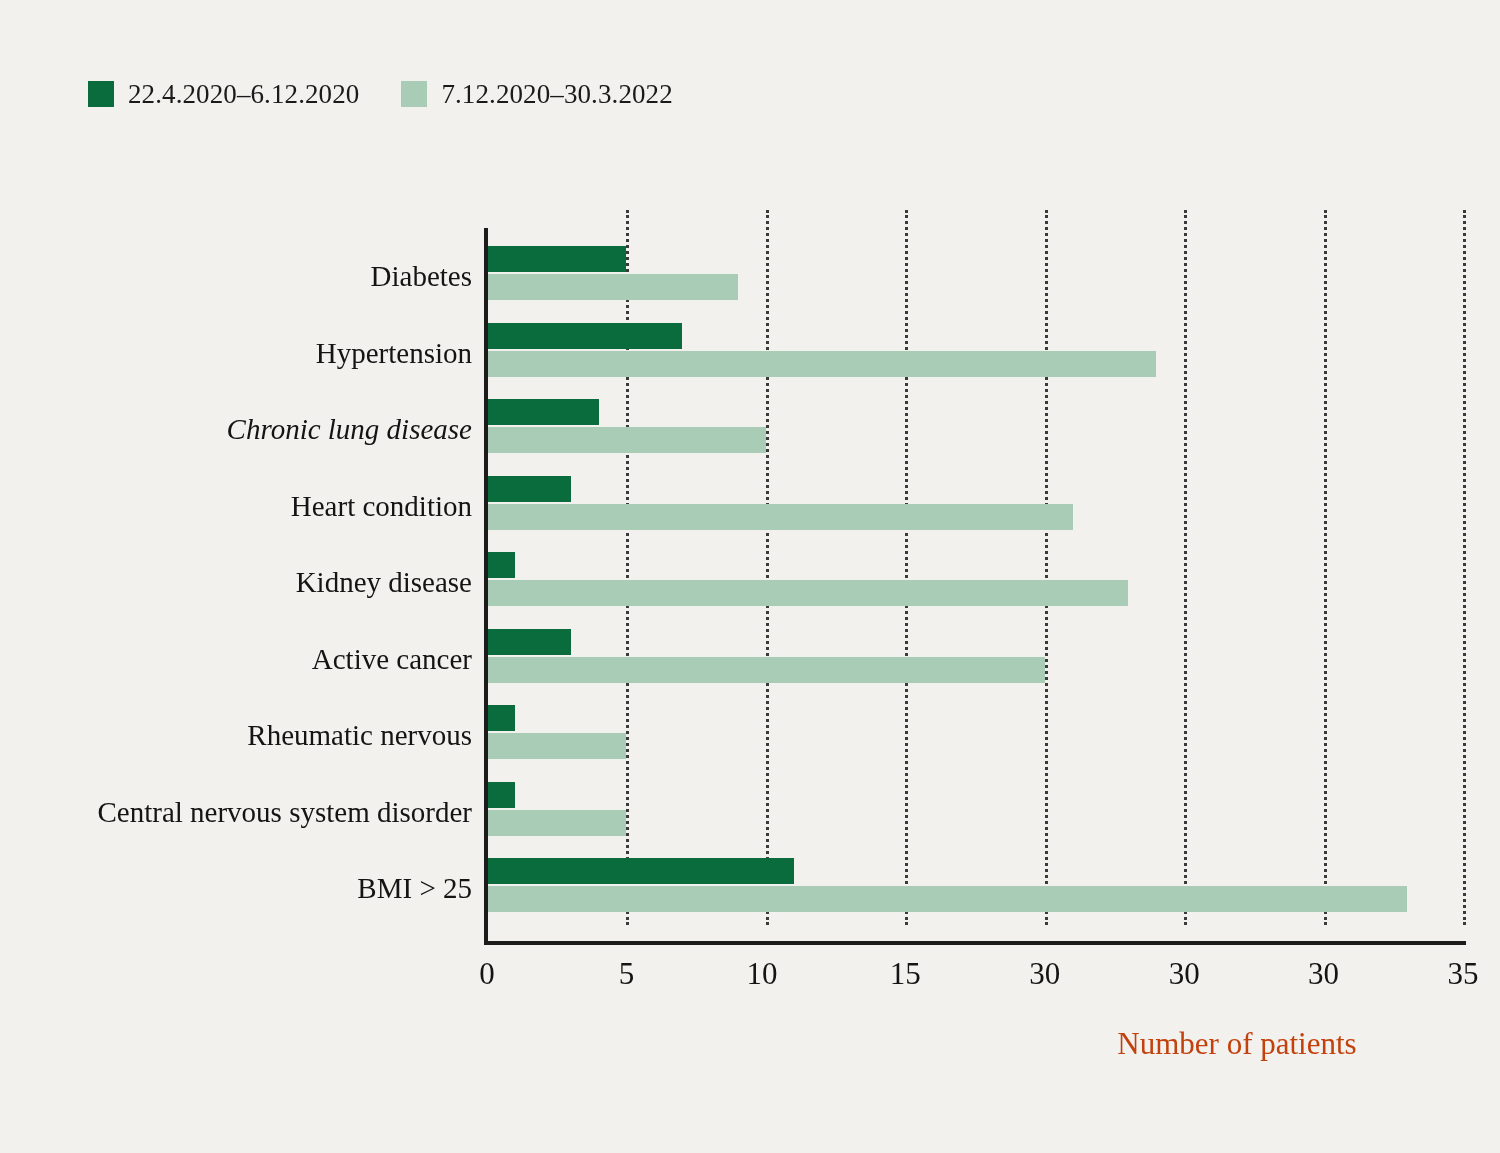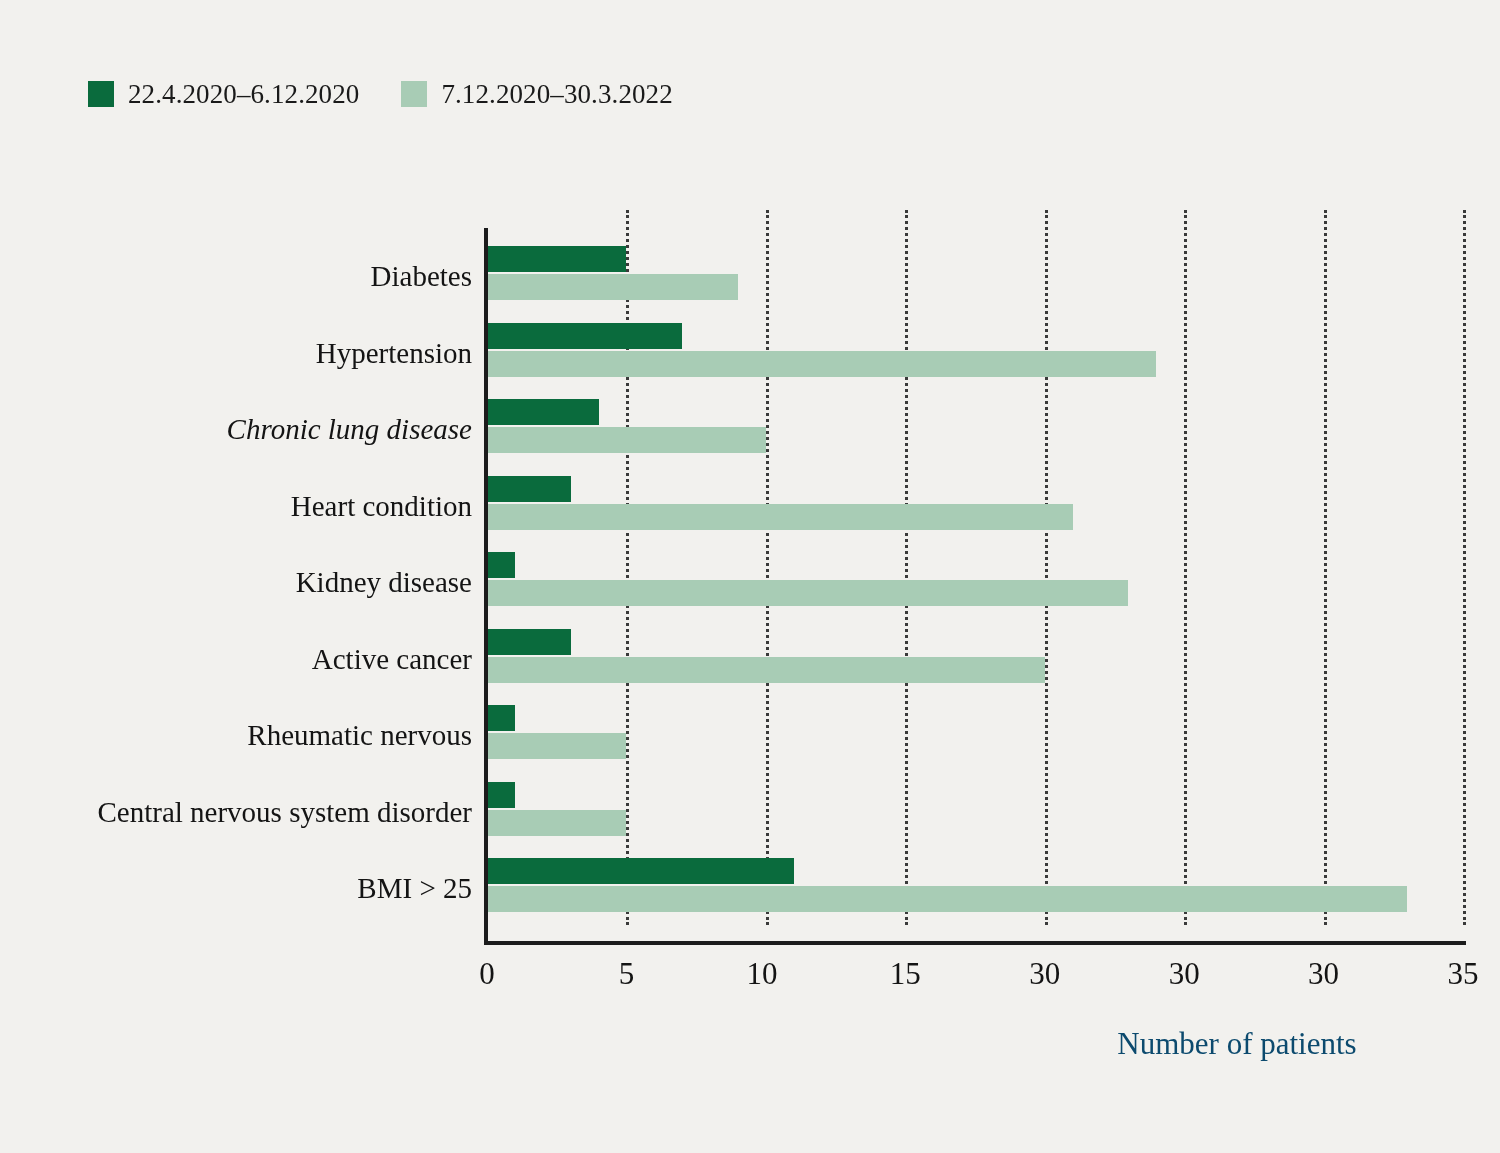--- a/index.html
+++ b/index.html
@@ -120,21 +120,21 @@
     line-height: 1;
   }
 
   #x-axis-title {
     position: absolute;
     top: 1028px;
     left: 0;
     width: 1500px;
     text-align: center;
     font-size: 31px;
-    color: #0c4a6e;
+    color: #c2410c;
     line-height: 1;
   }
   #x-axis-title-inner {
     display: inline-block;
     transform: translateX(487px);
   }
 </style>
 </head>
 <body>
 

